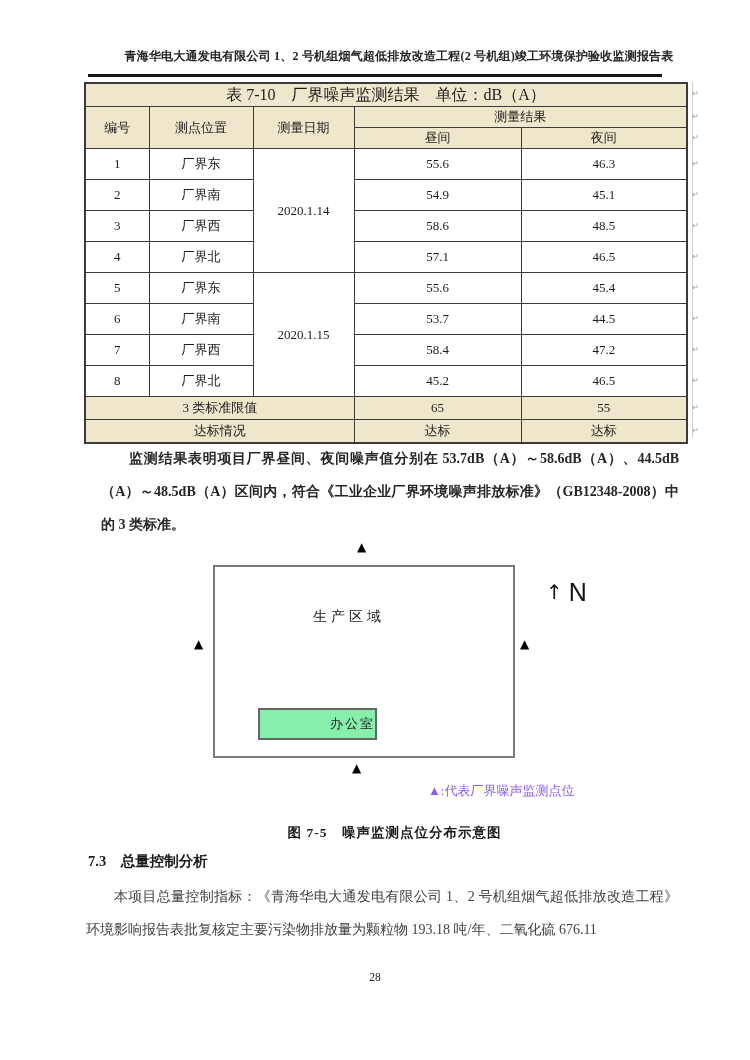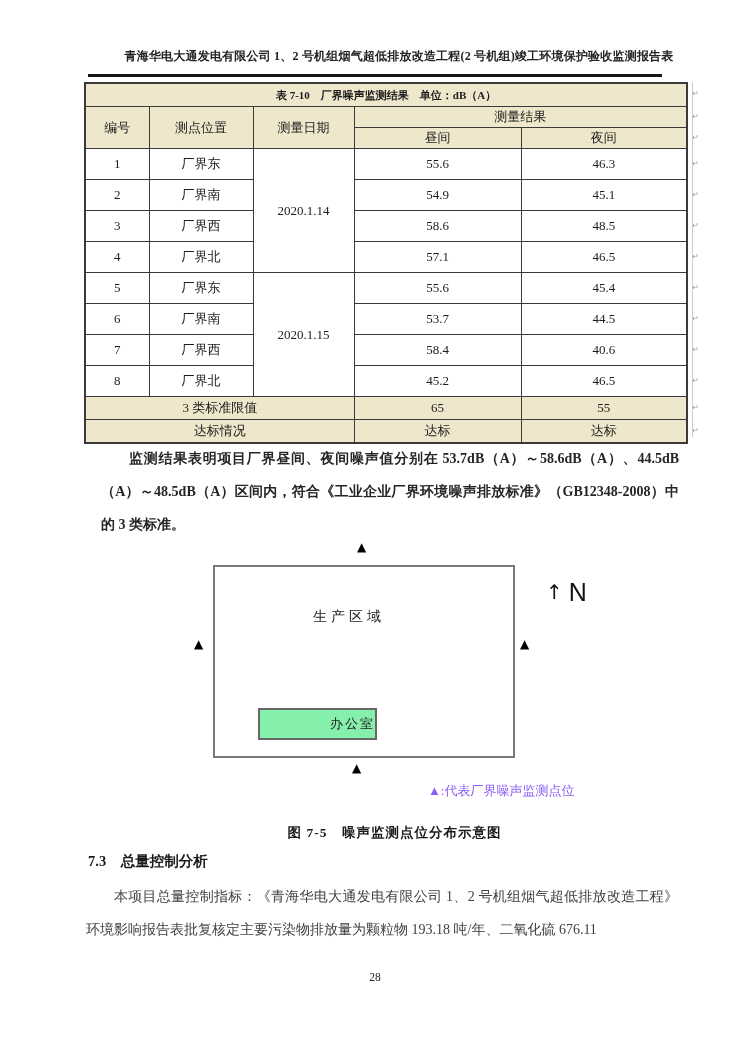--- a/index.html
+++ b/index.html
@@ -20,21 +20,21 @@
 
   .table-wrapper{position:absolute;top:82px;left:84px;width:602px;}
   table.noise{
     border-collapse:collapse;table-layout:fixed;width:602px;
     font-size:13px;text-align:center;border:2px solid #3a3a3a;
   }
   table.noise td{
     border:1px solid #3a3a3a;vertical-align:middle;padding:0 2px;
     overflow:hidden;white-space:nowrap;
   }
-  td.t-title{height:22px;font-weight:bold;font-size:11px;}
+  td.t-title{height:22px;font-weight:normal;font-size:16px;}
   td.hc{height:20px;}
   tr.data-row td{height:30px;}
   tr.sum-row td{height:22px;}
   .fill{background:var(--fill,#eee7cb);}
   .side-gridline{position:absolute;left:692px;top:82px;width:1px;height:355px;background:#cccccc;}
   .cell-mark{
     position:absolute;right:-13px;font-size:8px;color:#9a9a9a;
     font-family:"DejaVu Sans",sans-serif;line-height:8px;
   }
 
@@ -140,21 +140,21 @@
           <tr class="data-row">
             <td class="">6</td>
             <td class="">厂界南</td>
             <td class="">53.7</td>
             <td class="">44.5</td>
           </tr>
           <tr class="data-row">
             <td class="">7</td>
             <td class="">厂界西</td>
             <td class="">58.4</td>
-            <td class="">40.6</td>
+            <td class="">47.2</td>
           </tr>
           <tr class="data-row">
             <td class="">8</td>
             <td class="">厂界北</td>
             <td class="">45.2</td>
             <td class="">46.5</td>
           </tr>
           <tr class="sum-row">
             <td class="fill" colspan="3">3 类标准限值</td>
             <td class="fill">65</td>

